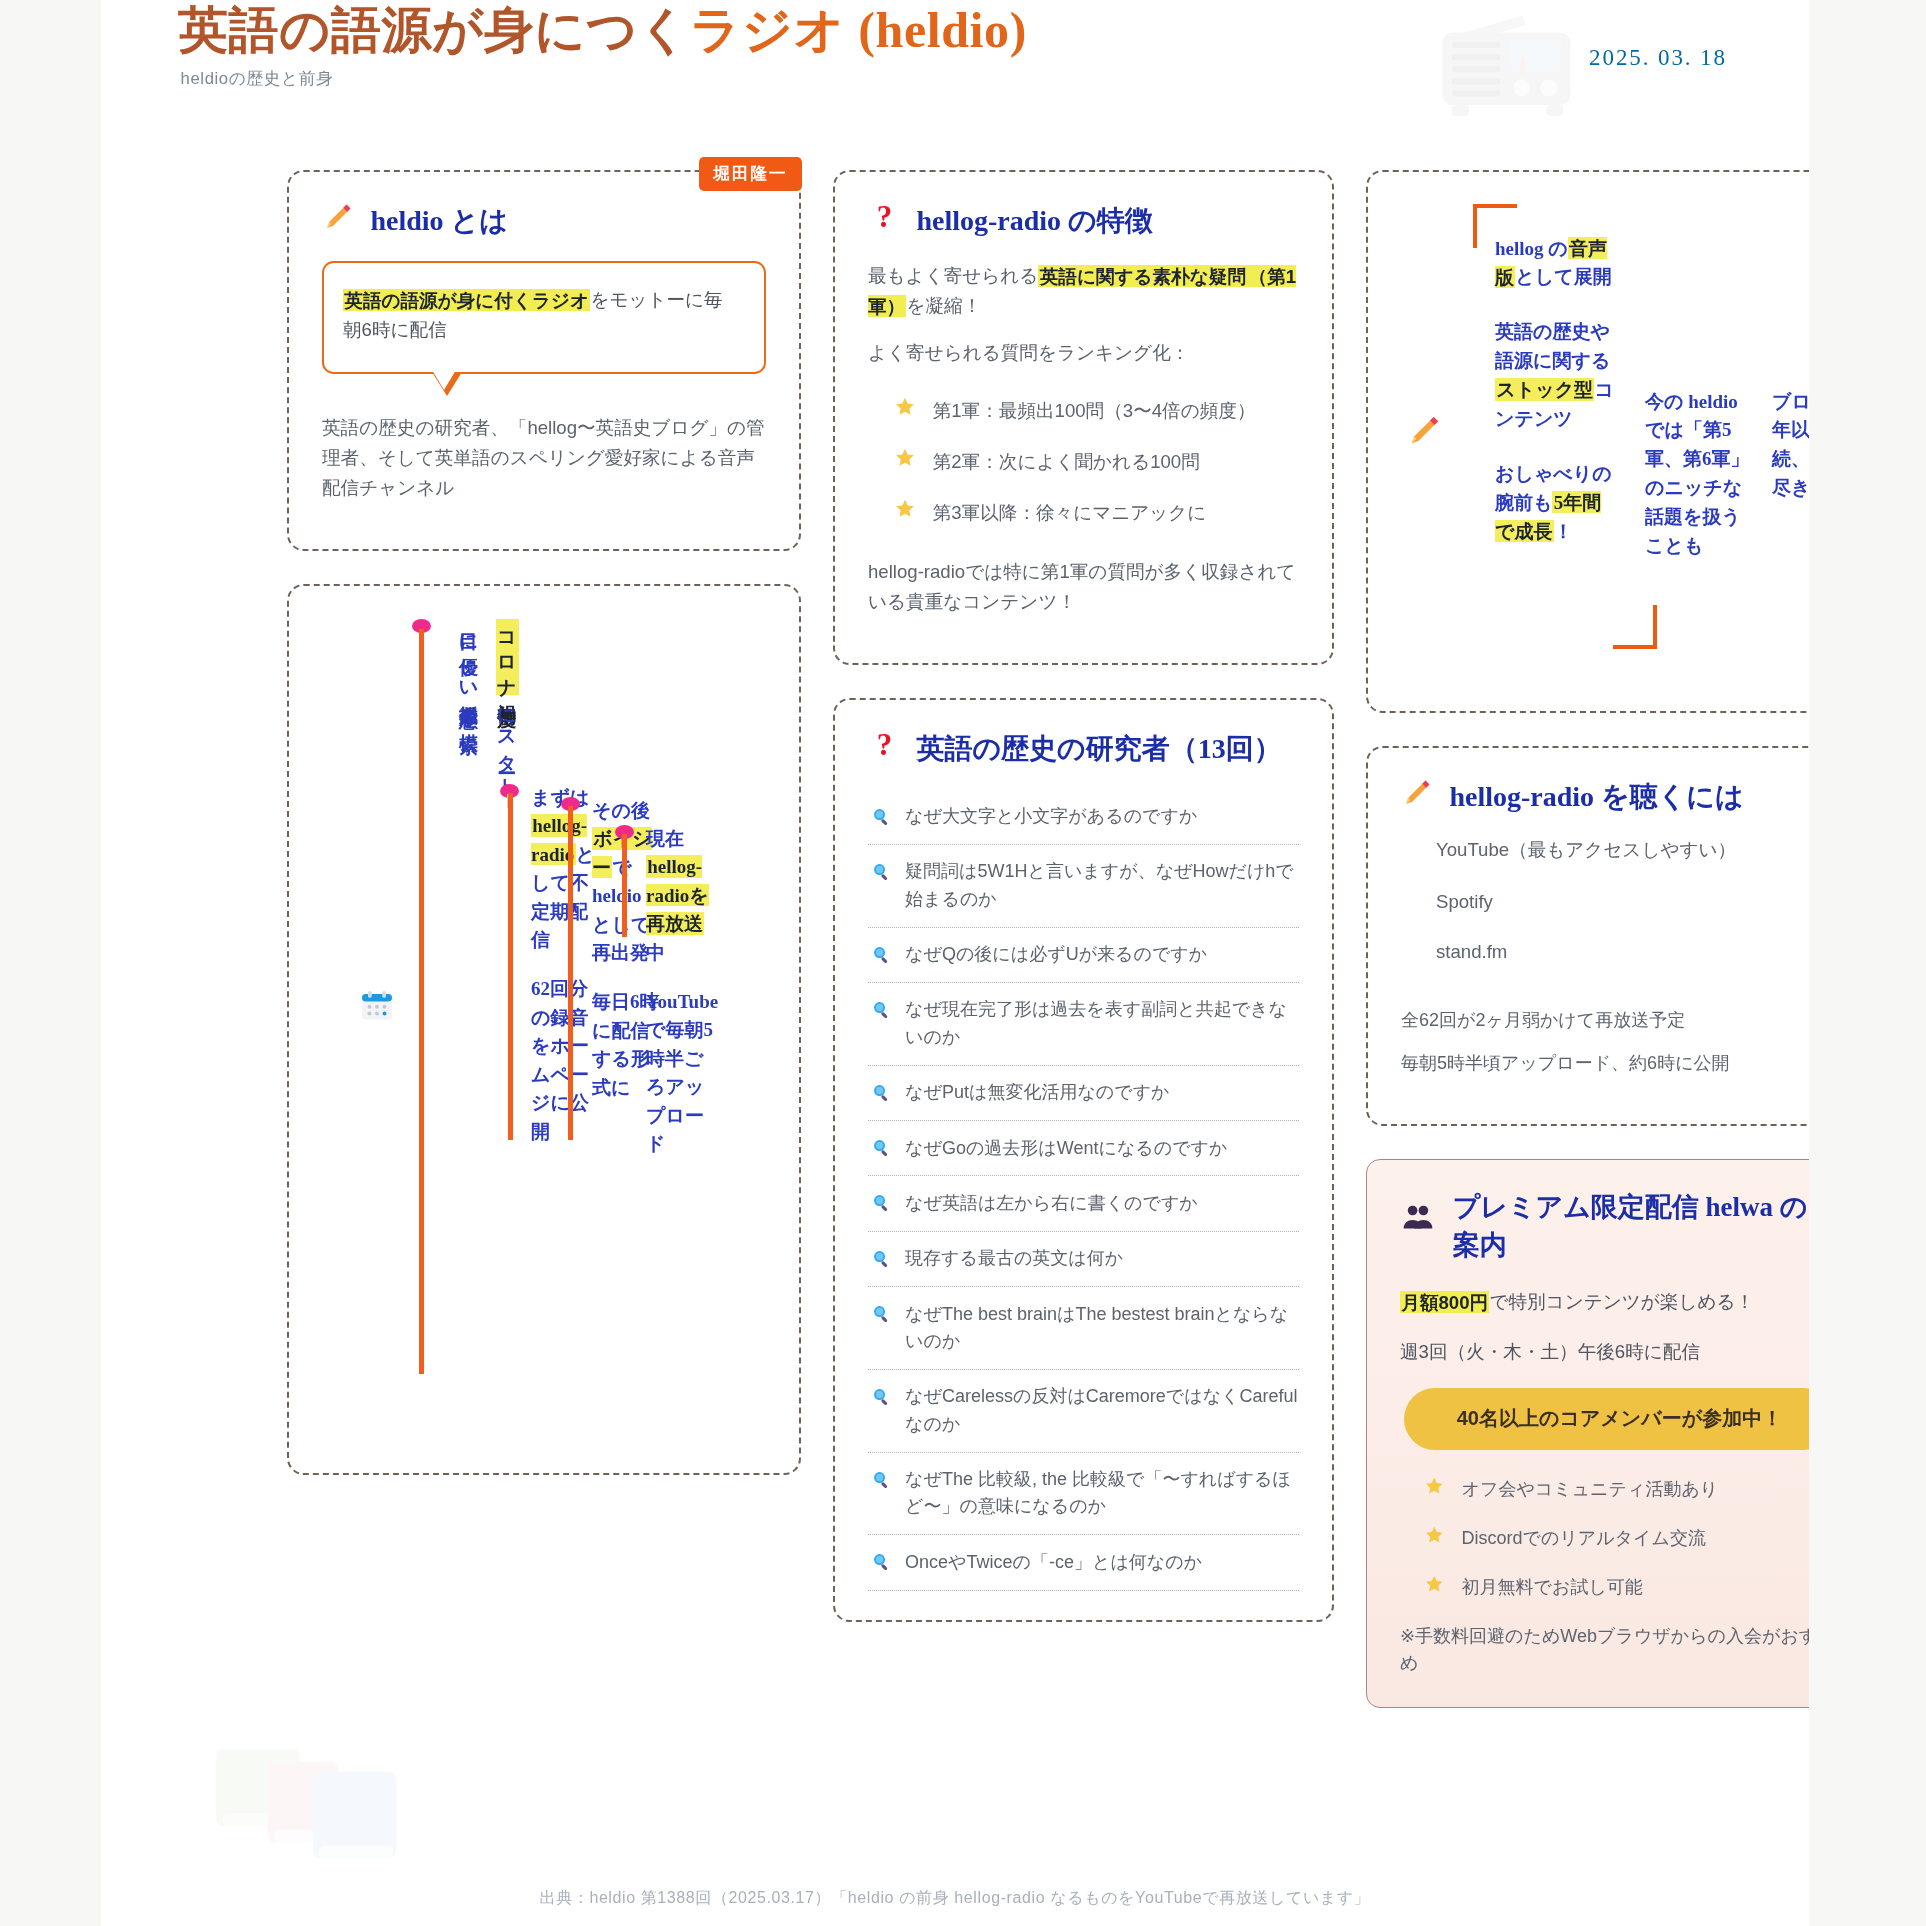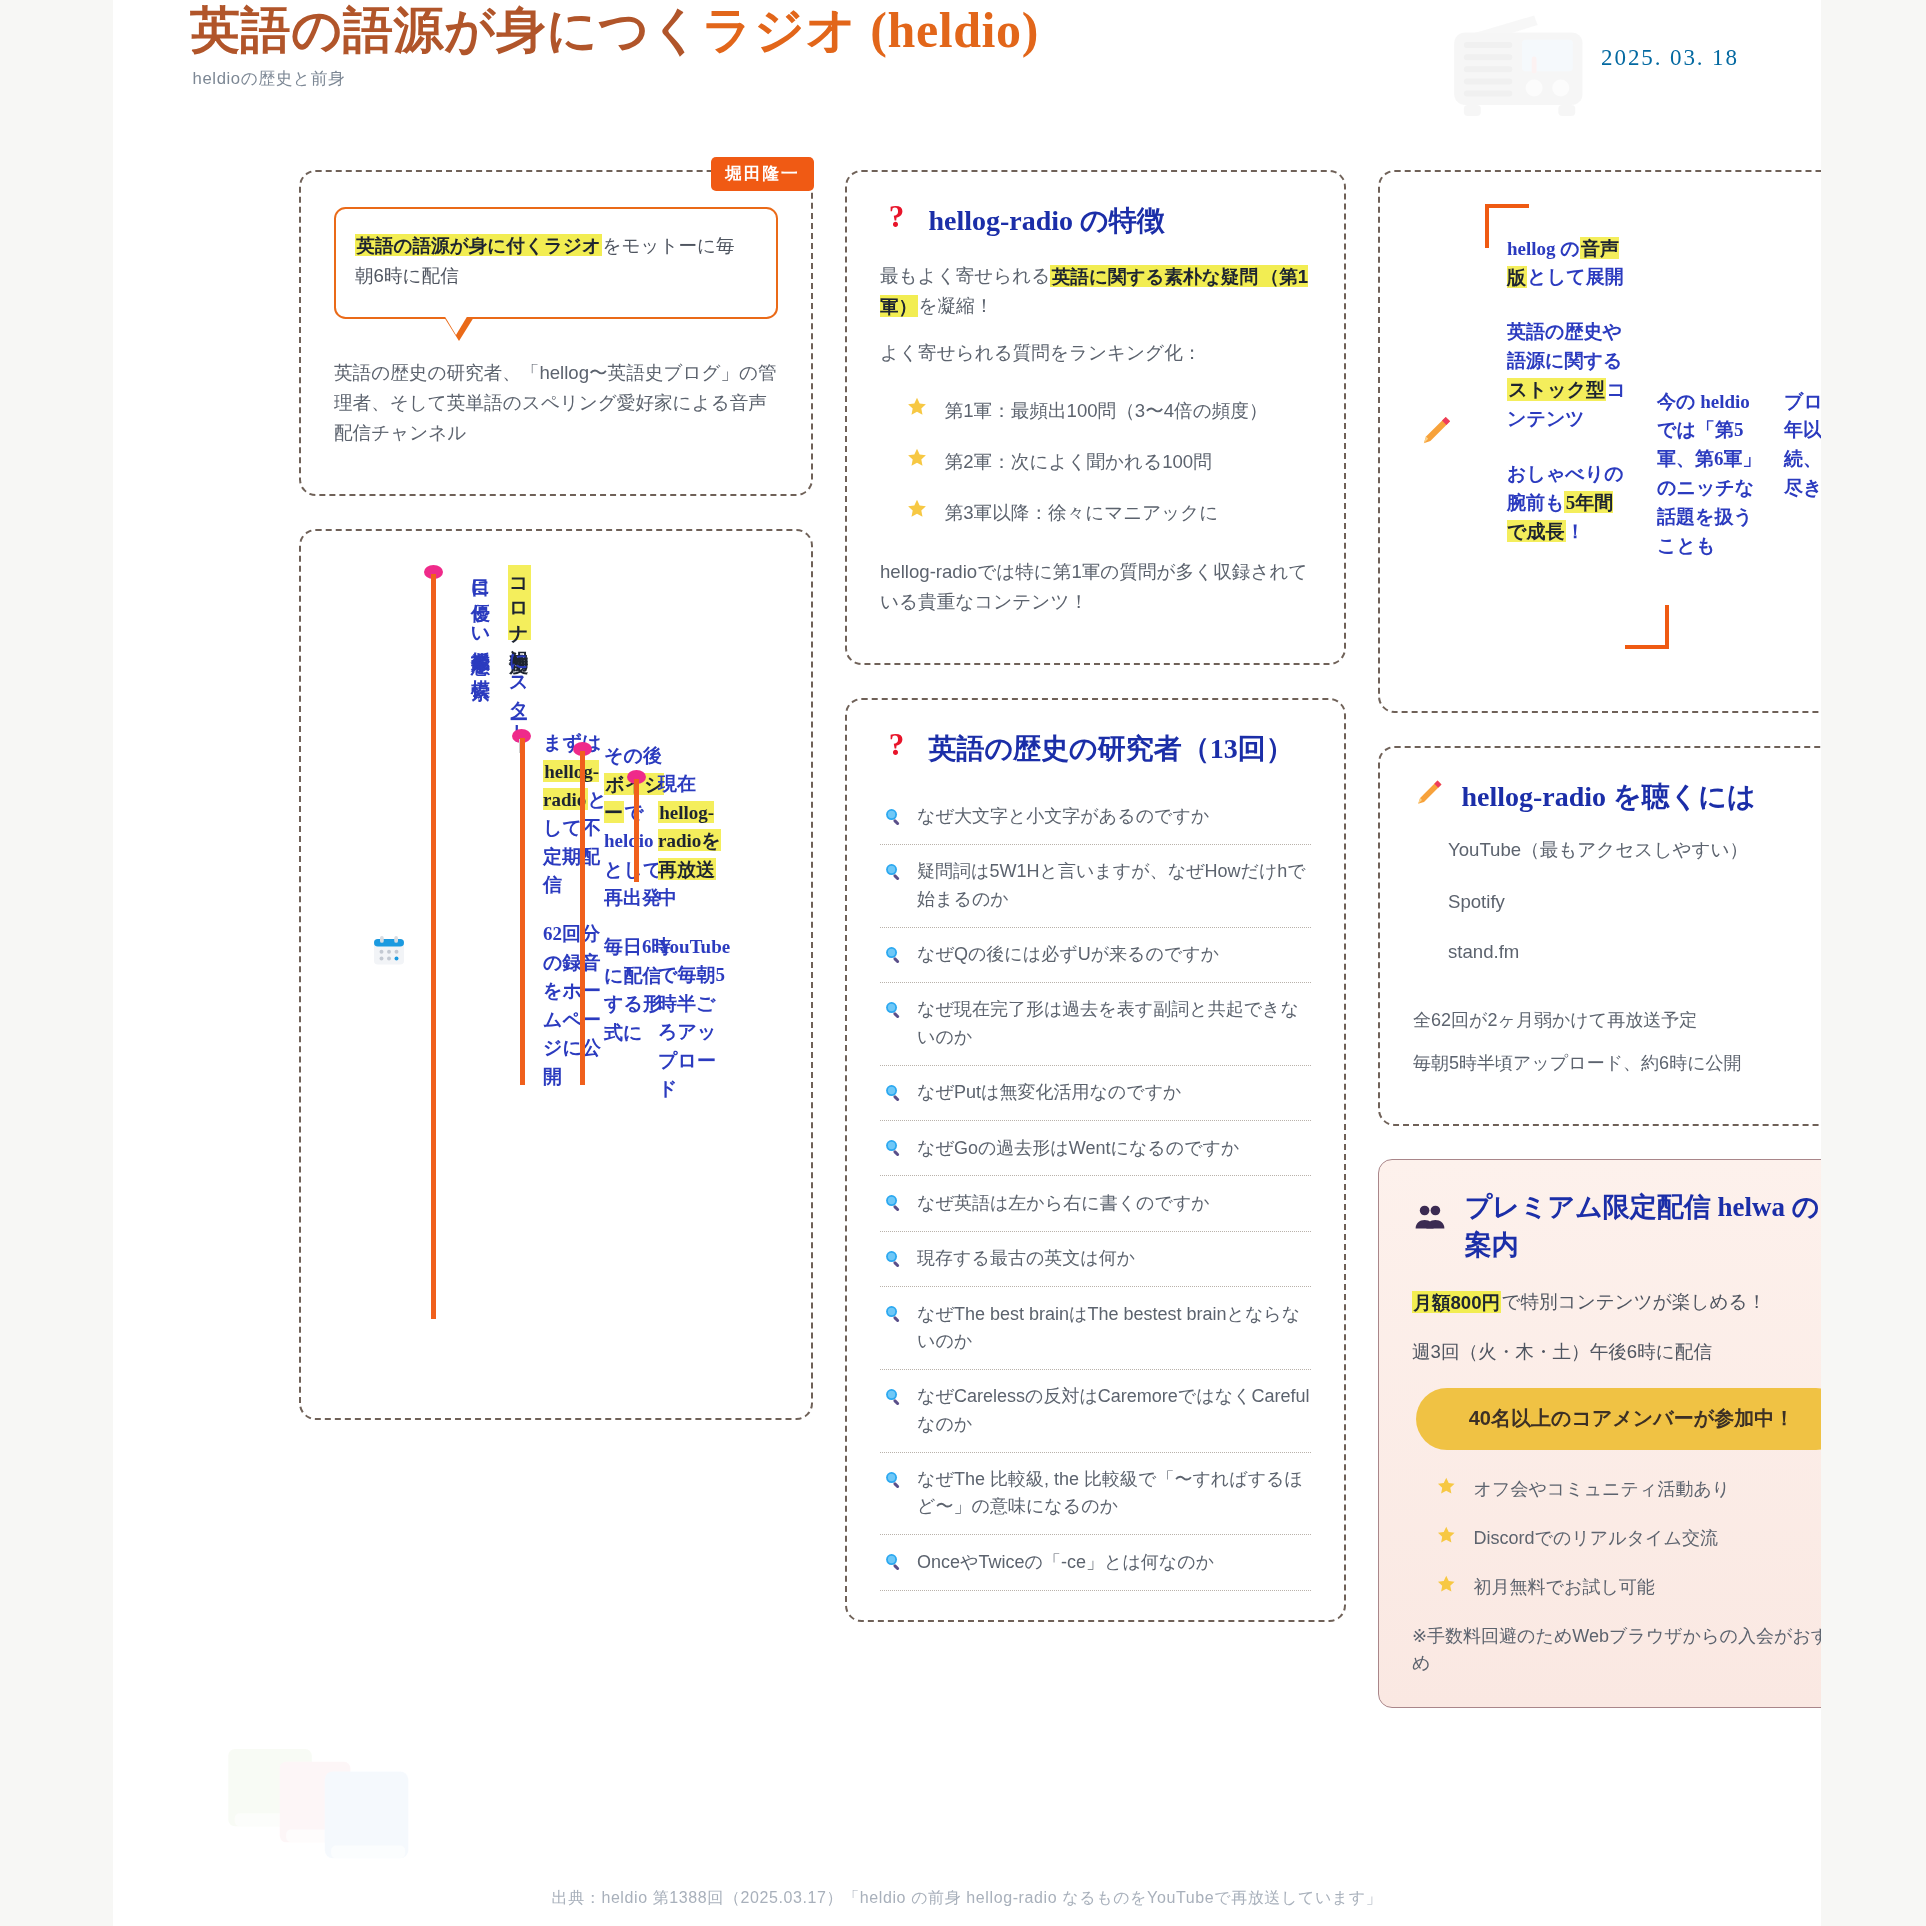--- a/index.html
+++ b/index.html
@@ -3,21 +3,21 @@
 <meta charset="utf-8">
 <style>
   html,body{margin:0;padding:0;}
   body{
     width:1926px;height:1926px;
     background:#f7f7f5;
     font-family:"Liberation Sans","DejaVu Sans",sans-serif;
     overflow:hidden;
   }
   .page{
-    position:absolute;left:113px;top:0;width:1708px;height:1926px;
+    position:absolute;left:101px;top:0;width:1708px;height:1926px;
     background:#ffffff;
     overflow:hidden;
   }
   
   .header{position:absolute;left:77px;top:0;width:1554px;height:151px;}
   .title{
     position:absolute;left:0;top:-3.2px;
     font-family:"Liberation Serif","DejaVu Serif",serif;
     font-weight:700;font-size:50px;color:#b1552a;letter-spacing:0.6px;
     white-space:nowrap;
@@ -213,20 +213,30 @@
       </svg>
       <div class="date">2025. 03. 18</div>
     </div>
   </div>
 
   <div class="col col1">
 
     <div class="card">
       <div class="badge">堀田隆一</div>
 
+      <div class="cardhead">
+        <div class="hicon">
+          <svg viewBox="0 0 48 48" width="31" height="31">
+            <path d="M38 4 L44 10 L17 37 L8 40 L11 31 Z" fill="#f7a23b"></path>
+            <path d="M38 4 L44 10 L39 15 L33 9 Z" fill="#ee3b5e"></path>
+            <path d="M8 40 L11 31 L14 34 Z" fill="#fbd38a"></path>
+          </svg>
+        </div>
+        <div class="htxt">heldio とは</div>
+      </div>
 
       <div class="bubble">
         <p><span class="hl">英語の語源が身に付くラジオ</span><span>をモットーに毎朝6時に配信</span></p>
       </div>
 
       <p class="body-txt">英語の歴史の研究者、「hellog〜英語史ブログ」の管理者、そして英単語のスペリング愛好家による音声配信チャンネル</p>
 
     </div>
 
     <div class="card">

